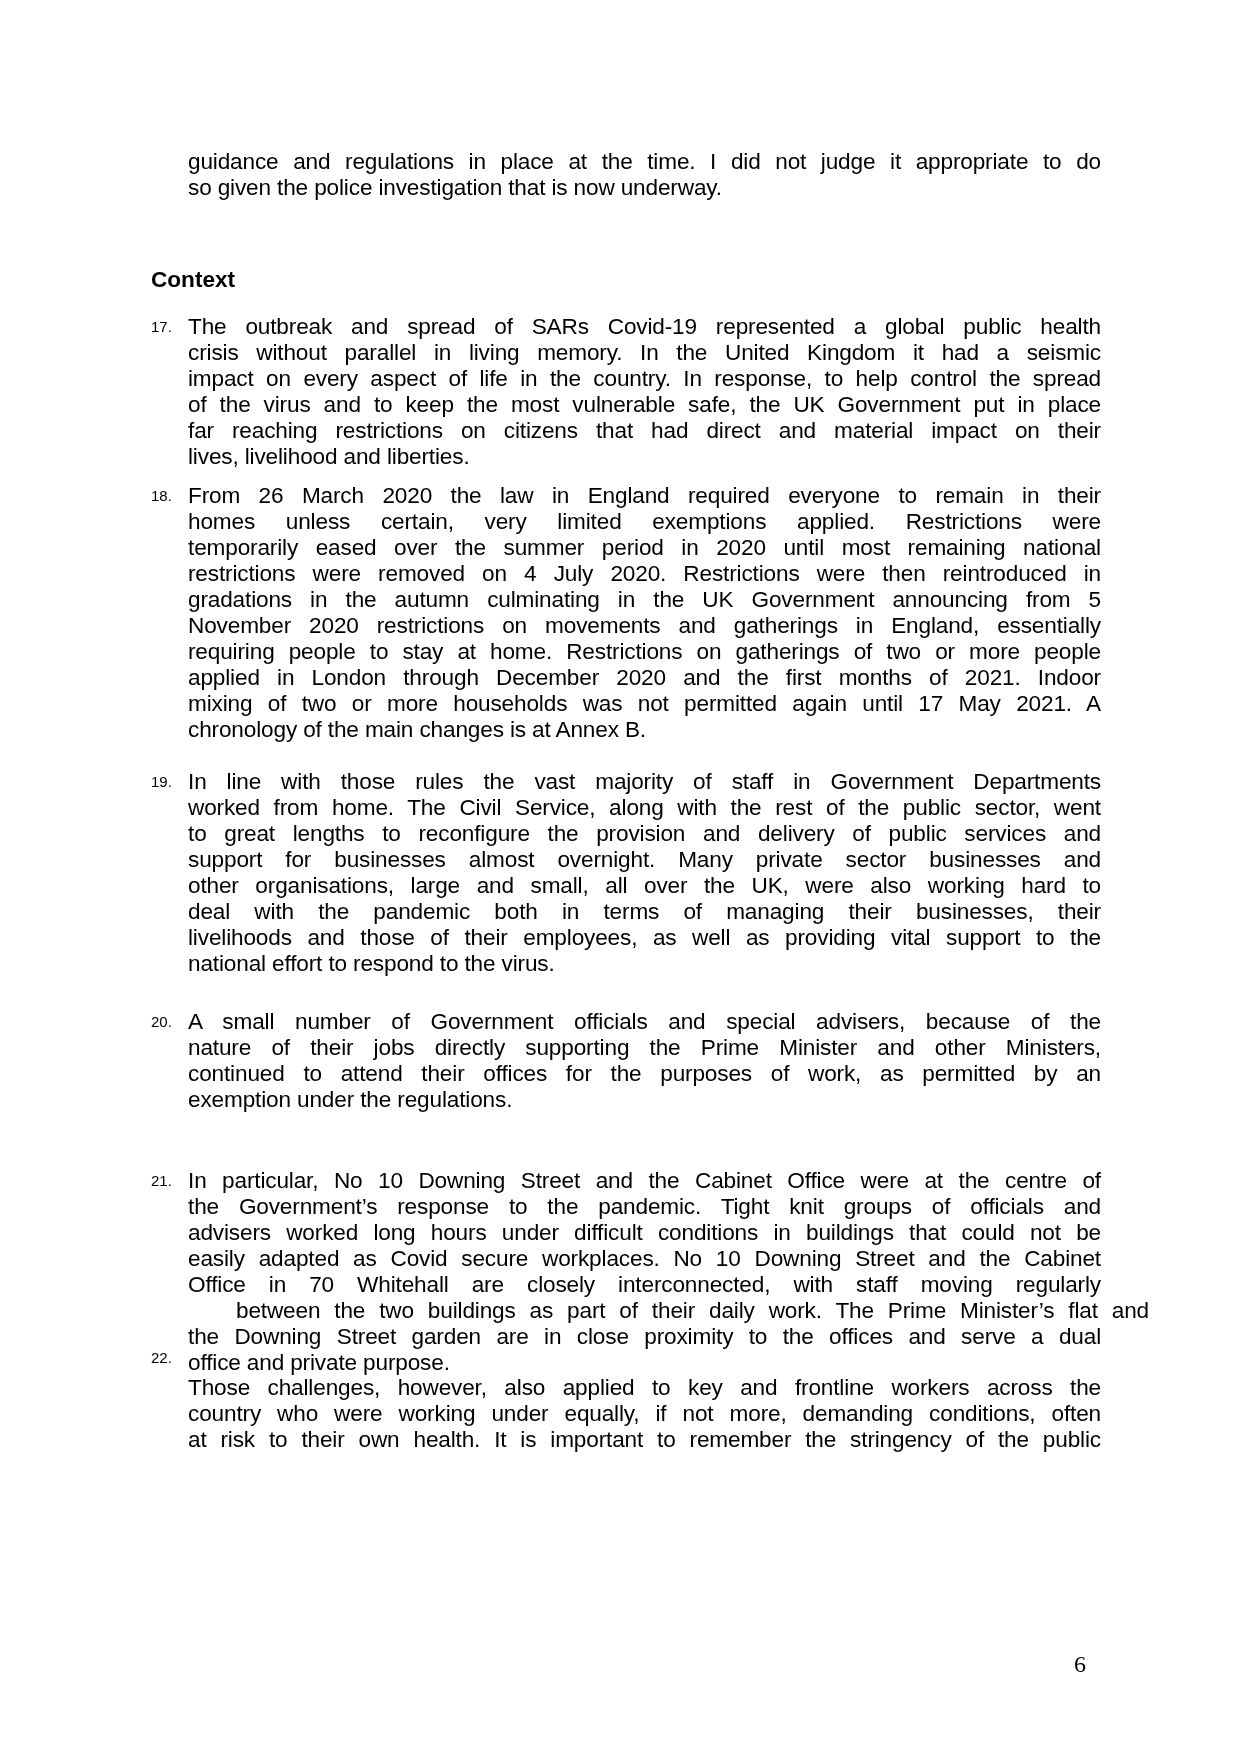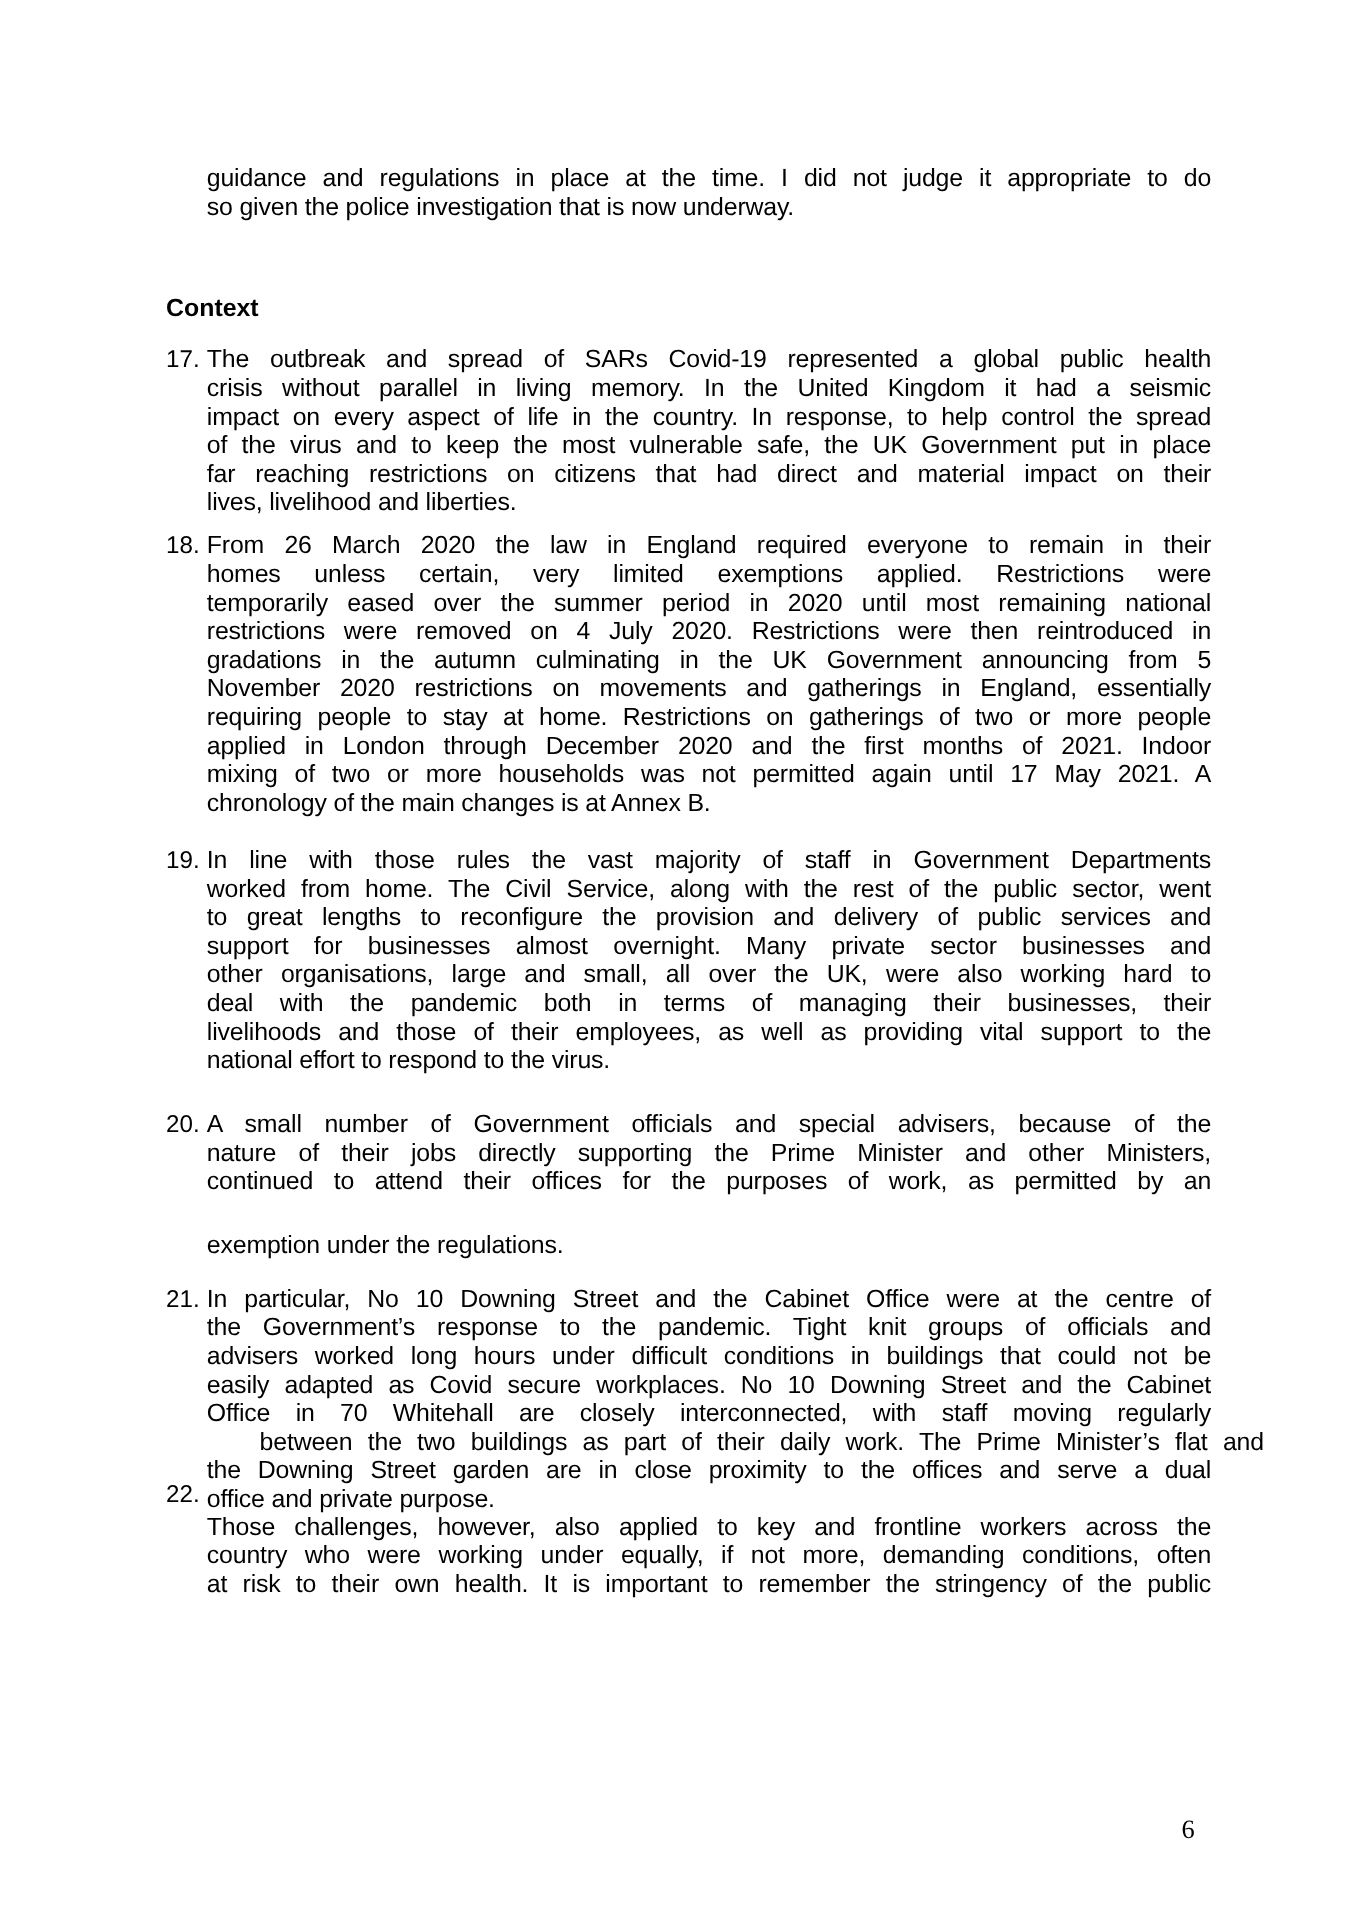--- a/index.html
+++ b/index.html
@@ -7,21 +7,21 @@
       width: 1240px; height: 1755px; position: relative; overflow: hidden;
       font-family: "Liberation Sans", sans-serif; color: #000000;
     }
     .page { position: absolute; left: 0; top: 0; width: 1148px; height: 1755px; }
     .line {
       position: absolute; font-size: 22.6px; line-height: 28px; white-space: nowrap;
       text-align: justify; text-align-last: justify; letter-spacing: -0.15px;
     }
     .line.last { text-align-last: left; }
     .body-line { left: 188px; width: 913px; }
-    .num { position: absolute; left: 151px; font-size: 22px; line-height: 28px; }
+    .num { position: absolute; left: 151px; font-size: 15px; line-height: 28px; }
     .heading {
       position: absolute; left: 151px; top: 266px; font-weight: bold; font-size: 22.6px;
       line-height: 28px; text-underline-offset: 3px;
     }
     .page-number {
       position: absolute; left: 1074px; top: 1650px; font-family: "Liberation Serif", serif;
       font-size: 24px; line-height: 28px;
     }
   </style>
 </head>
@@ -68,21 +68,21 @@
         <div class="line body-line" style="top: 872px;">other organisations, large and small, all over the UK, were also working hard to</div>
         <div class="line body-line" style="top: 898px;">deal with the pandemic both in terms of managing their businesses, their</div>
         <div class="line body-line" style="top: 924px;">livelihoods and those of their employees, as well as providing vital support to the</div>
         <div class="line body-line last" style="top: 950px;">national effort to respond to the virus.</div>
       </div>
       <div>
         <div class="num" style="top: 1008px;">20.</div>
         <div class="line body-line" style="top: 1008px;">A small number of Government officials and special advisers, because of the</div>
         <div class="line body-line" style="top: 1034px;">nature of their jobs directly supporting the Prime Minister and other Ministers,</div>
         <div class="line body-line" style="top: 1060px;">continued to attend their offices for the purposes of work, as permitted by an</div>
-        <div class="line body-line last" style="top: 1086px; margin-top: 32px;">exemption under the regulations.</div>
+        <div class="line body-line last" style="top: 1086px;">exemption under the regulations.</div>
       </div>
       <div>
         <div class="num" style="top: 1167px;">21.</div>
         <div class="line body-line" style="top: 1167px;">In particular, No 10 Downing Street and the Cabinet Office were at the centre of</div>
         <div class="line body-line" style="top: 1193px;">the Government’s response to the pandemic. Tight knit groups of officials and</div>
         <div class="line body-line" style="top: 1219px;">advisers worked long hours under difficult conditions in buildings that could not be</div>
         <div class="line body-line" style="top: 1245px;">easily adapted as Covid secure workplaces. No 10 Downing Street and the Cabinet</div>
         <div class="line body-line" style="top: 1271px;">Office in 70 Whitehall are closely interconnected, with staff moving regularly</div>
         <div class="line body-line" style="top: 1297px; margin-left: 48px;">between the two buildings as part of their daily work. The Prime Minister’s flat and</div>
         <div class="line body-line" style="top: 1323px;">the Downing Street garden are in close proximity to the offices and serve a dual</div>

